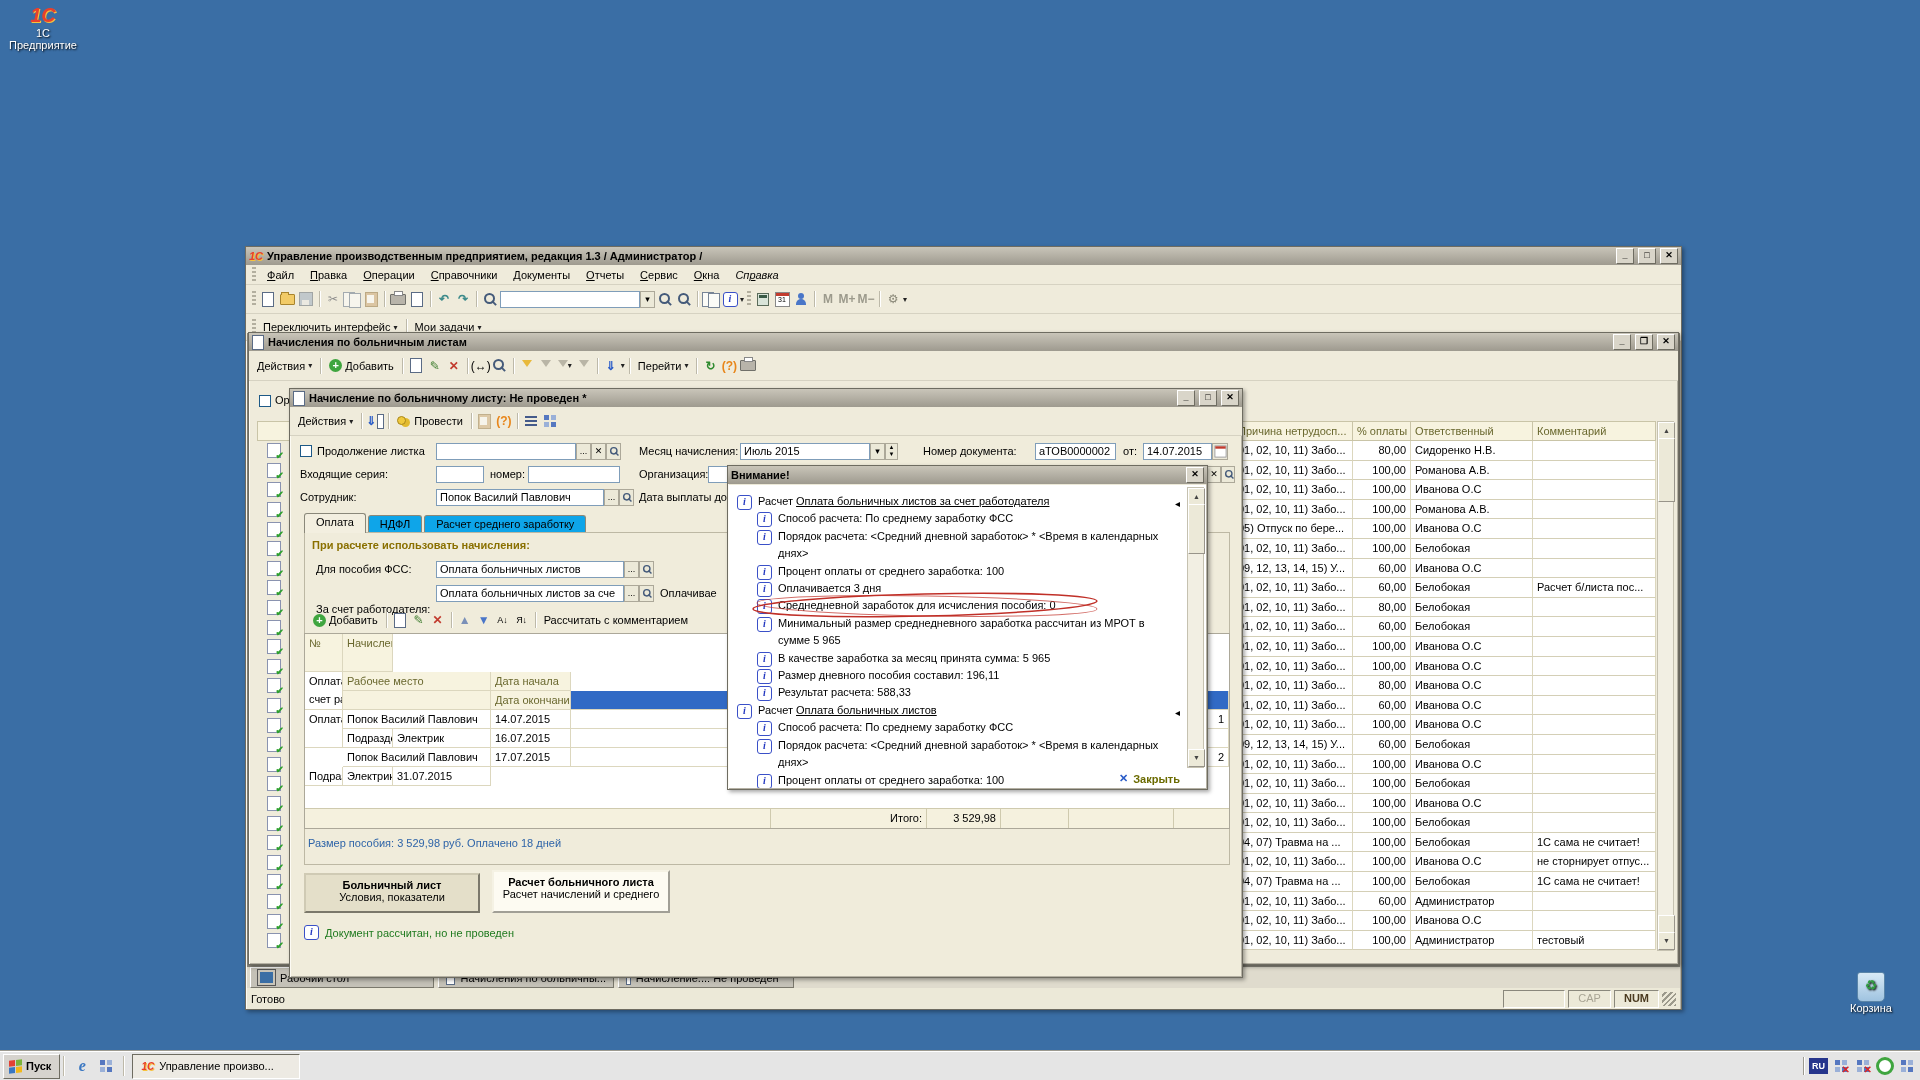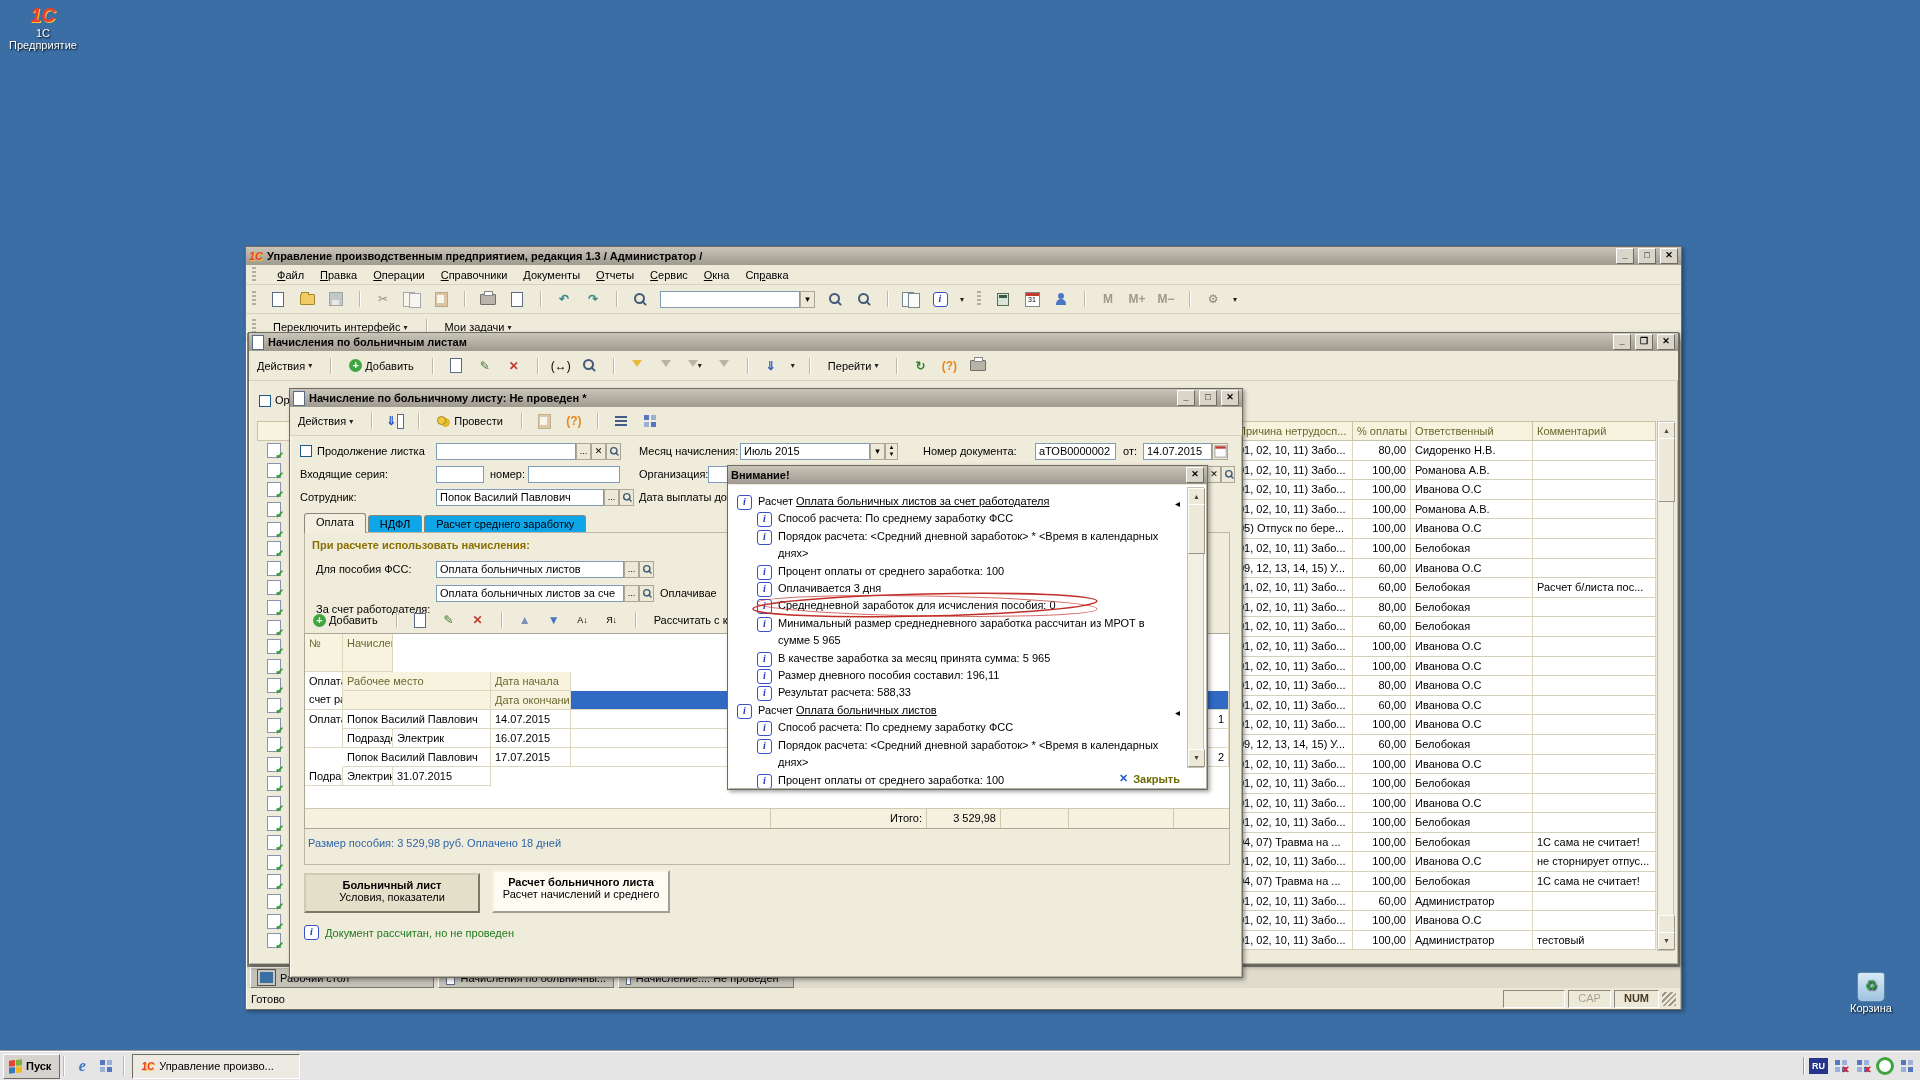--- a/index.html
+++ b/index.html
@@ -6,21 +6,21 @@
   #screen{position:relative;width:1920px;height:1080px;background:#3A6EA5;overflow:hidden;
           font-family:"Liberation Sans",sans-serif;font-size:11px;color:#000;cursor:default}
   
   .win{position:absolute;background:#ECE9D8;border:1px solid #6E6C61;
        box-shadow:inset 1px 1px 0 #FDFBF4,inset -1px -1px 0 #B5B1A4,2px 2px 4px rgba(0,0,0,.35)}
   .tbar{display:flex;align-items:center;gap:4px;padding:0 3px;height:18px;
         background:linear-gradient(180deg,#C9C5B9,#9E9A8F);font-weight:bold;white-space:nowrap;overflow:hidden}
   .tbar .cap{flex:1;overflow:hidden;text-overflow:ellipsis}
   .wbtn{width:16px;height:14px;background:#D9D5C9;border:1px solid;border-color:#FFFFFF #6E6C61 #6E6C61 #FFFFFF;
         font-size:9px;line-height:12px;text-align:center;flex:none;font-weight:bold}
-  .tb{display:flex;align-items:center;gap:11px;padding:2px 4px;background:#EFEBDB;border-bottom:1px solid #D6D2C2;position:relative}
+  .tb{display:flex;align-items:center;gap:1px;padding:2px 4px;background:#EFEBDB;border-bottom:1px solid #D6D2C2;position:relative}
   .sep{width:1px;height:16px;background:#BDB9A9;box-shadow:1px 0 0 #fff;margin:0 3px;flex:none}
   .grip{width:4px;height:16px;background:repeating-linear-gradient(180deg,#B3AF9F 0 2px,transparent 2px 4px);margin:0 2px;flex:none}
   .ddbtn{display:flex;align-items:center;gap:3px;padding:1px 4px;white-space:nowrap}
   .car{font-size:8px;color:#222}
   .ti{width:18px;height:18px;display:inline-flex;align-items:center;justify-content:center;flex:none;font-size:12px}
   
   .ic-doc{width:10px;height:13px;background:#fff;border:1px solid #5A6B85;display:inline-block}
   .ic-folder{width:13px;height:9px;background:#F2CB67;border:1px solid #A8842D;border-radius:1px;position:relative;display:inline-block}
   .ic-folder::before{content:'';position:absolute;left:0;top:-3px;width:6px;height:2px;background:#F2CB67;border:1px solid #A8842D;border-bottom:none}
   .ic-floppy{width:12px;height:12px;background:#95A7BC;border:1px solid #55616F;position:relative;display:inline-block}
@@ -131,21 +131,21 @@
       <span class="grip"></span>
       <span id="menu-items" style="display:flex">
           <span class="hl" style="padding: 2px 8px;"><u>Ф</u>айл</span>
           <span class="hl" style="padding: 2px 8px;"><u>П</u>равка</span>
           <span class="hl" style="padding: 2px 8px;"><u>О</u>перации</span>
           <span class="hl" style="padding: 2px 8px;"><u>С</u>правочники</span>
           <span class="hl" style="padding: 2px 8px;"><u>Д</u>окументы</span>
           <span class="hl" style="padding: 2px 8px;"><u>О</u>тчеты</span>
           <span class="hl" style="padding: 2px 8px;"><u>С</u>ервис</span>
           <span class="hl" style="padding: 2px 8px;"><u>О</u>кна</span>
-          <span class="hl" style="padding: 2px 8px;">Сп<u>р</u>авка</span>
+          <span class="hl" style="padding: 2px 8px; font-style: italic;">Сп<u>р</u>авка</span>
         </span>
     </div>
     <div class="tb" style="height:24px">
       <span class="grip"></span>
       <span class="ti">
           <span class="ic-doc"></span>
         </span>
       <span class="ti">
           <span class="ic-folder"></span>
         </span>

